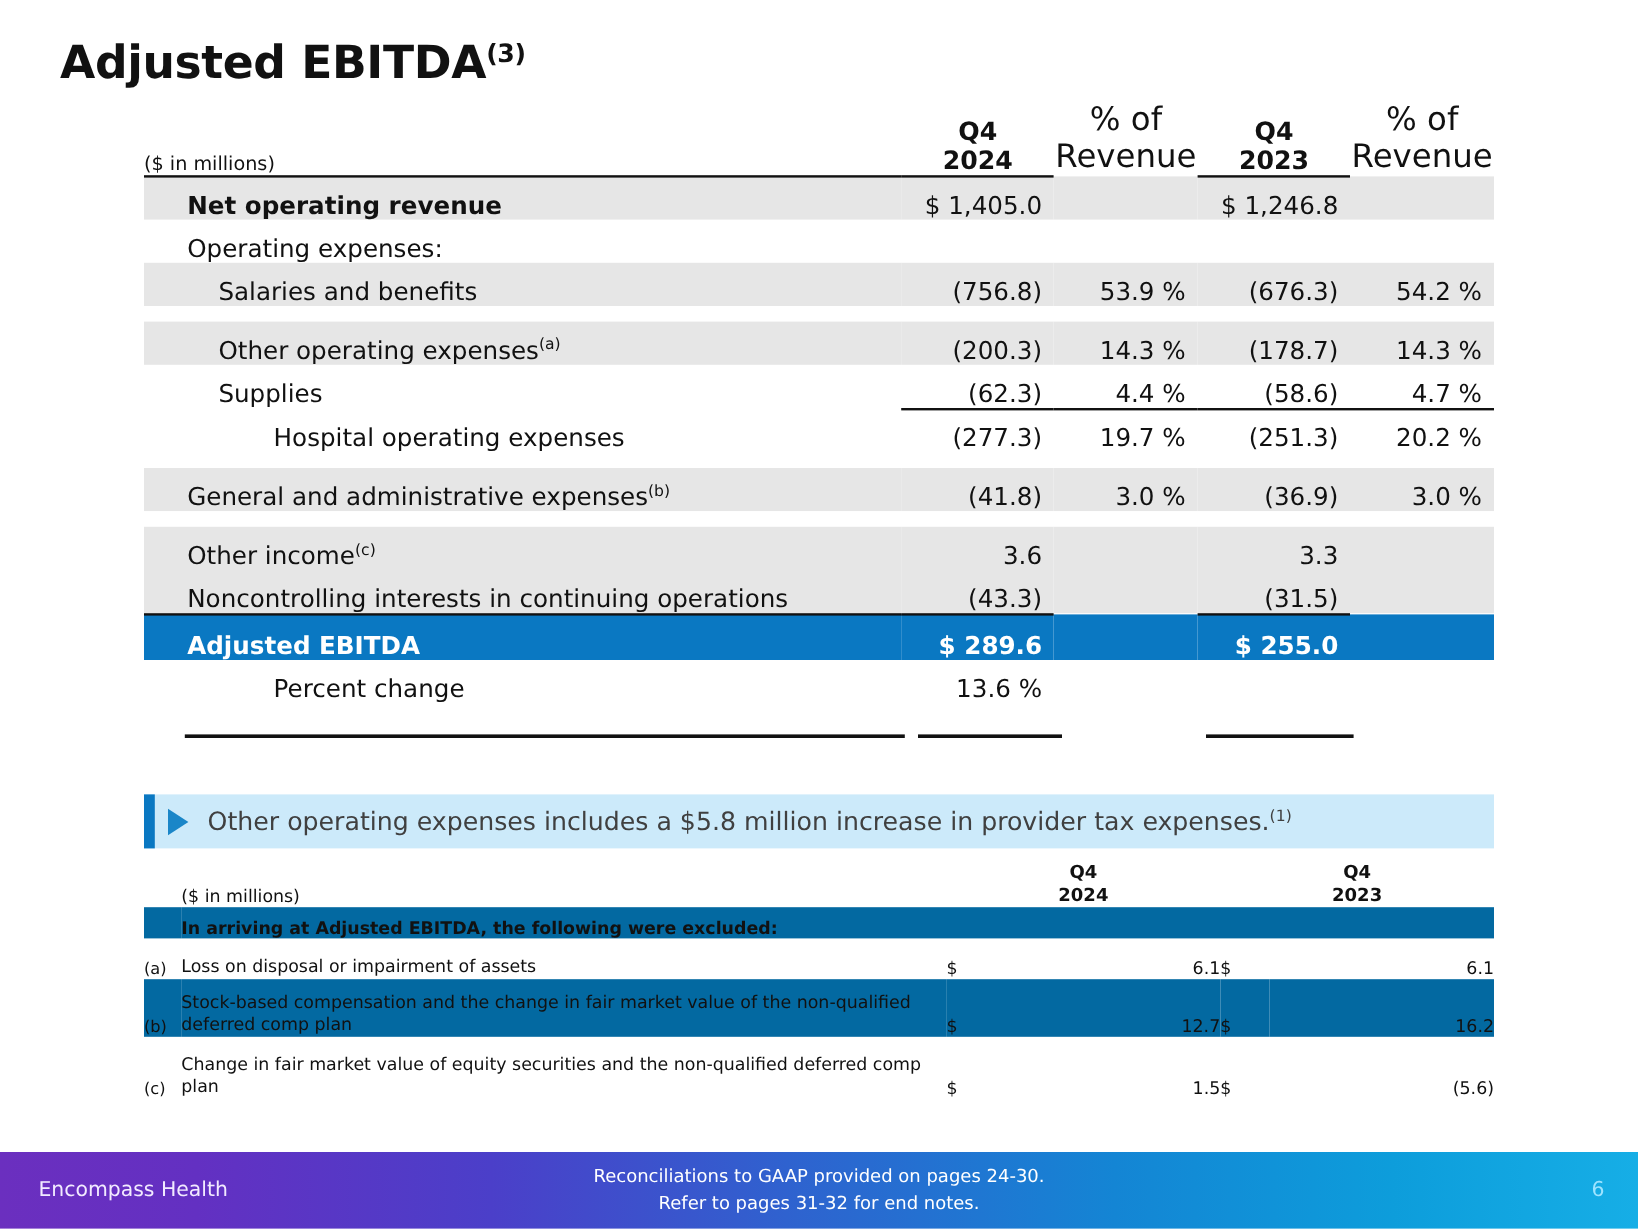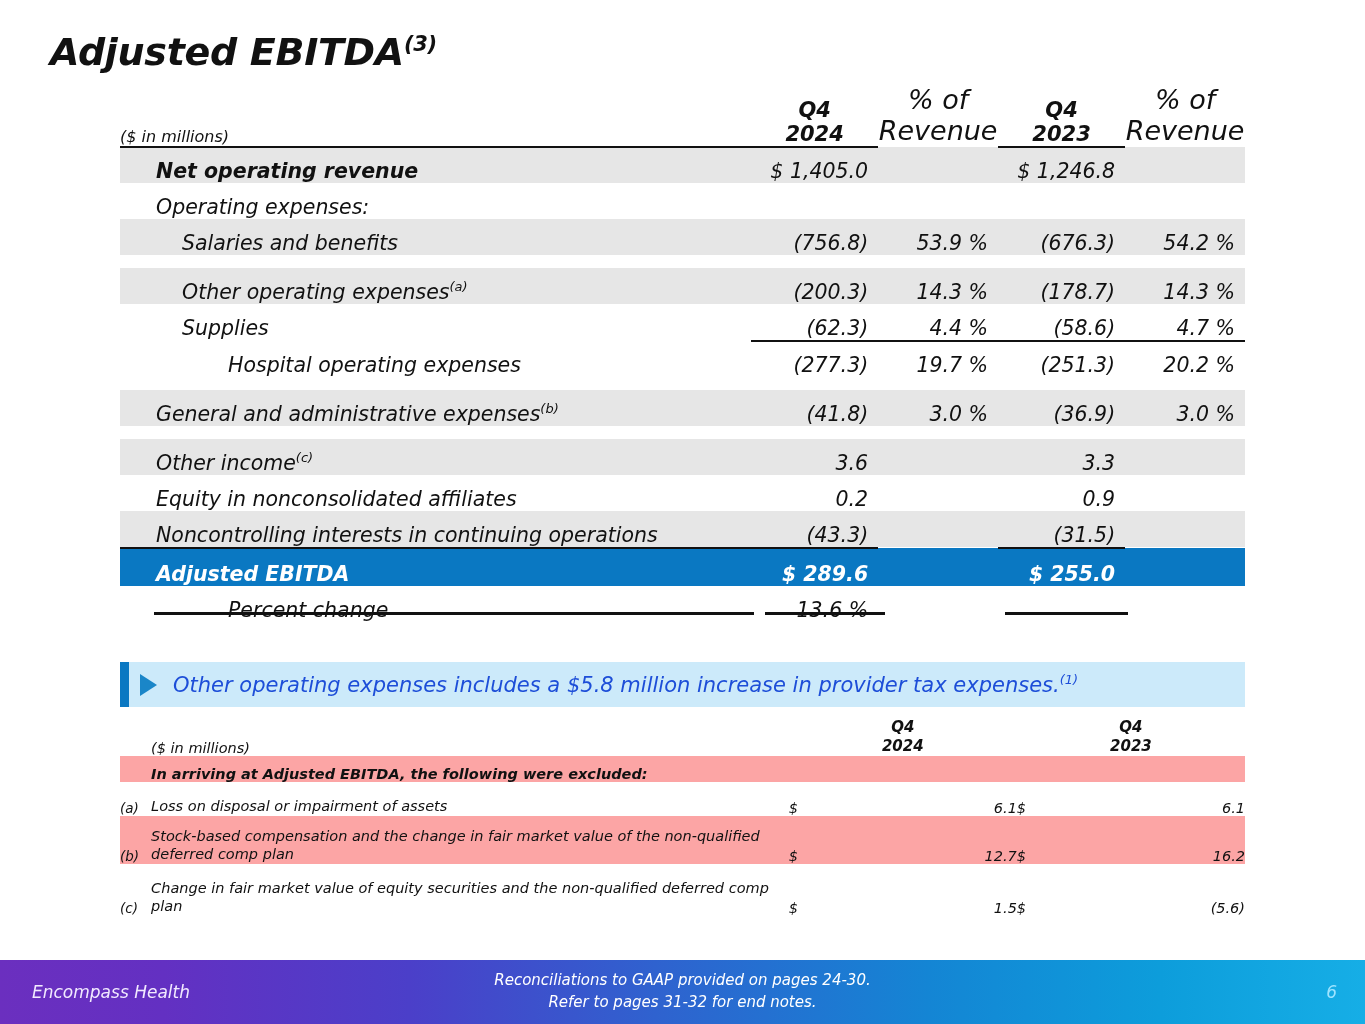--- a/index.html
+++ b/index.html
@@ -2,21 +2,21 @@
 <html><head>
 <meta charset="utf-8">
 <style>
   * { box-sizing: border-box; margin: 0; padding: 0; }
   html, body {
     width: 1365px; height: 1024px;
     background: #ffffff;
     font-family: "DejaVu Sans", "Liberation Sans", sans-serif;
     overflow: hidden;
   }
-  .slide { position: relative; width: 1365px; height: 1024px; background: #fff; font-style: italic; }
+  .slide { position: relative; width: 1365px; height: 1024px; background: #fff; }
 
   
   .title {
     position: absolute; left: 50px; top: 30px;
     font-size: 38px; font-weight: bold; color: #111;
     letter-spacing: -0.3px;
   }
   .title sup { font-size: 21px; vertical-align: super; font-weight: bold; }
 
   
@@ -72,39 +72,39 @@
     display: flex; align-items: center;
   }
   .callout .bar { width: 9px; height: 45px; background: #0a78c2; flex: 0 0 auto; }
   .callout .tri {
     width: 0; height: 0; margin-left: 11px; flex: 0 0 auto;
     border-left: 17px solid #1a86c8;
     border-top: 11px solid transparent;
     border-bottom: 11px solid transparent;
   }
   .callout .ctext {
-    margin-left: 16px; font-size: 21px; color: #1d4ed8; white-space: nowrap;
+    margin-left: 16px; font-size: 21px; color: #404040; white-space: nowrap;
   }
   .callout .ctext sup { font-size: 13px; vertical-align: super; }
 
   
   .fn-table {
     position: absolute; left: 120px; top: 718px;
     width: 1125px; border-collapse: collapse;
     font-size: 14.5px; color: #111;
   }
   .fn-table td { padding: 0; vertical-align: bottom; }
   col.f-mark { width: 30px; }
   col.f-desc { width: 615px; }
   col.f-d1   { width: 40px; }
   col.f-v1   { width: 180px; }
   col.f-d2   { width: 40px; }
   col.f-v2   { width: 180px; }
 
-  .fn-table tr.sh td { background: #fca5a5; }
+  .fn-table tr.sh td { background: #0369a1; }
   .fn-hdr-units { font-size: 14.5px; padding-bottom: 2px; }
   .fn-hdr-y { text-align: center; font-weight: bold; font-size: 15px; line-height: 1.25; }
   .fn-mark { font-size: 13.5px; vertical-align: top; padding-top: 2px; text-align: left; }
   .fn-desc { padding-right: 8px; line-height: 1.25; }
   .fn-d { text-align: left; }
   .fn-v { text-align: right; padding-right: 42px; }
   .fn-bold { font-weight: bold; }
 
   
   .footer {
@@ -246,27 +246,20 @@
         </tr>
 
       <tr class="shade">
         <td class="lab noindent"><span>Other income</span><sup class="fn">(c)</sup></td>
         <td class="num">3.6</td>
         <td class="num"></td>
         <td class="num">3.3</td>
         <td class="num"></td>
       </tr>
 
-      <tr>
-        <td class="lab noindent">Equity in nonconsolidated affiliates</td>
-        <td class="num">0.2</td>
-        <td class="num"></td>
-        <td class="num">0.9</td>
-        <td class="num"></td>
-      </tr>
 
       <tr class="shade">
         <td class="lab noindent">Noncontrolling interests in continuing operations</td>
         <td class="num">(43.3)</td>
         <td class="num"></td>
         <td class="num">(31.5)</td>
         <td class="num"></td>
       </tr>
       <tr class="underline-row">
         <td class="ln"></td>

